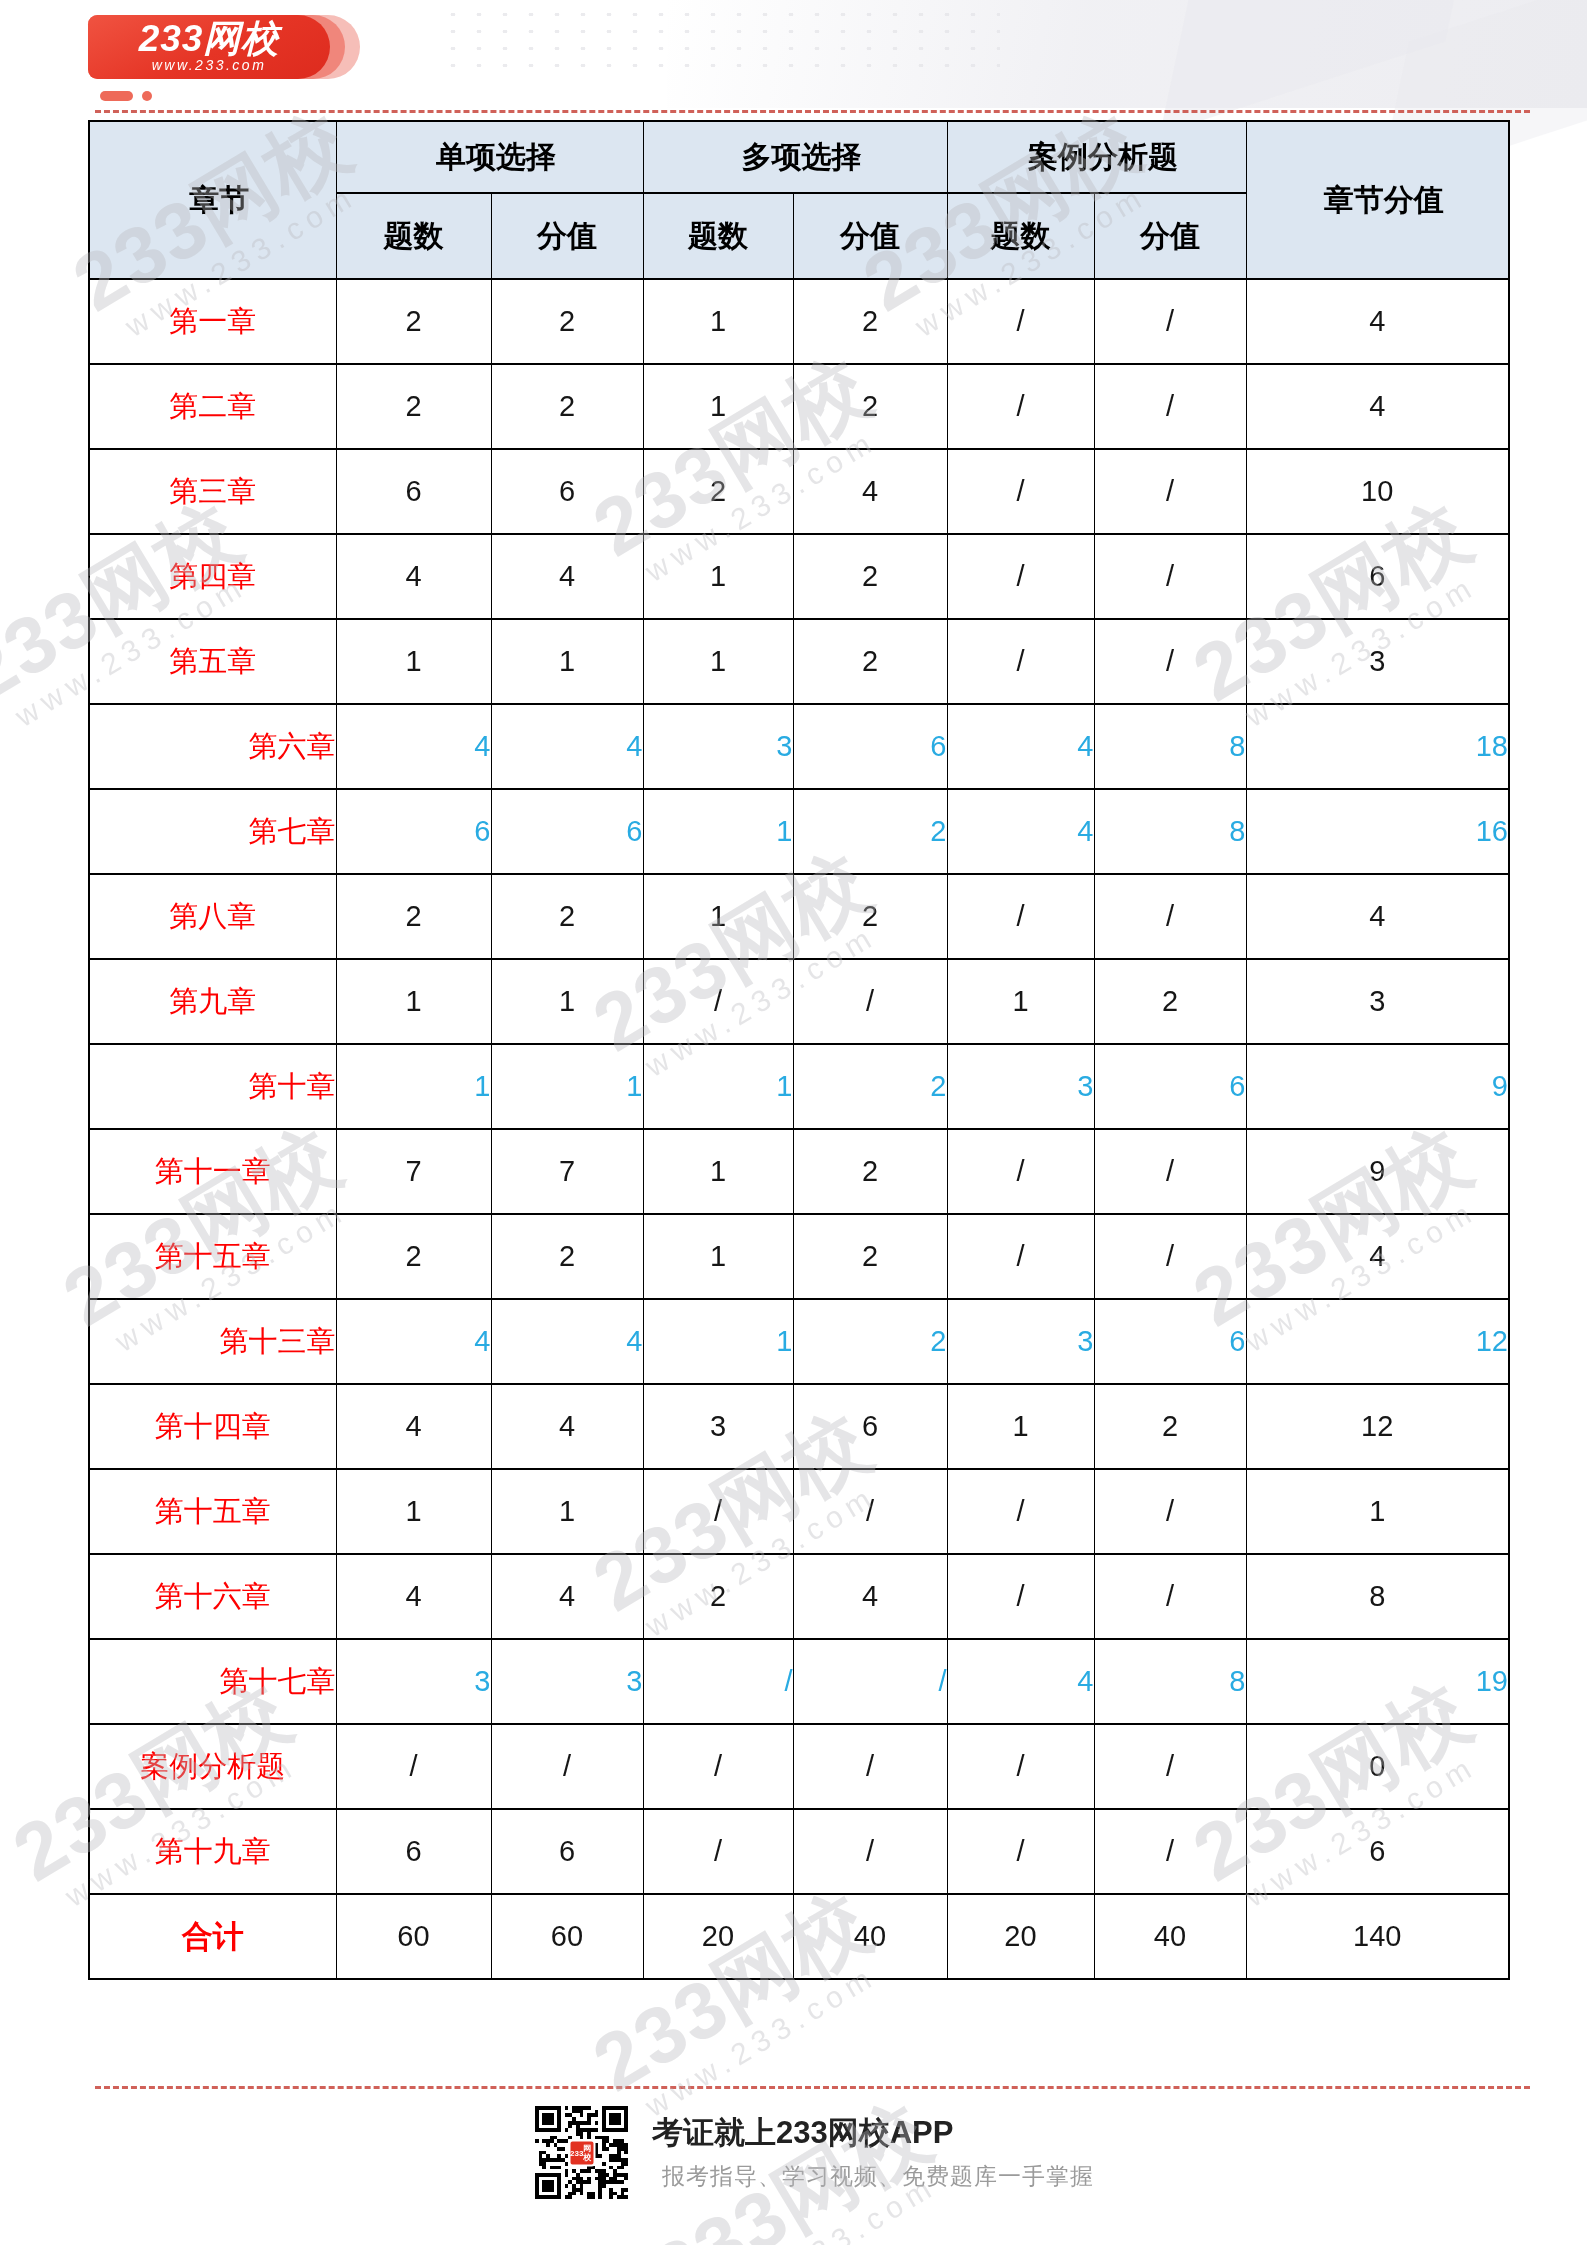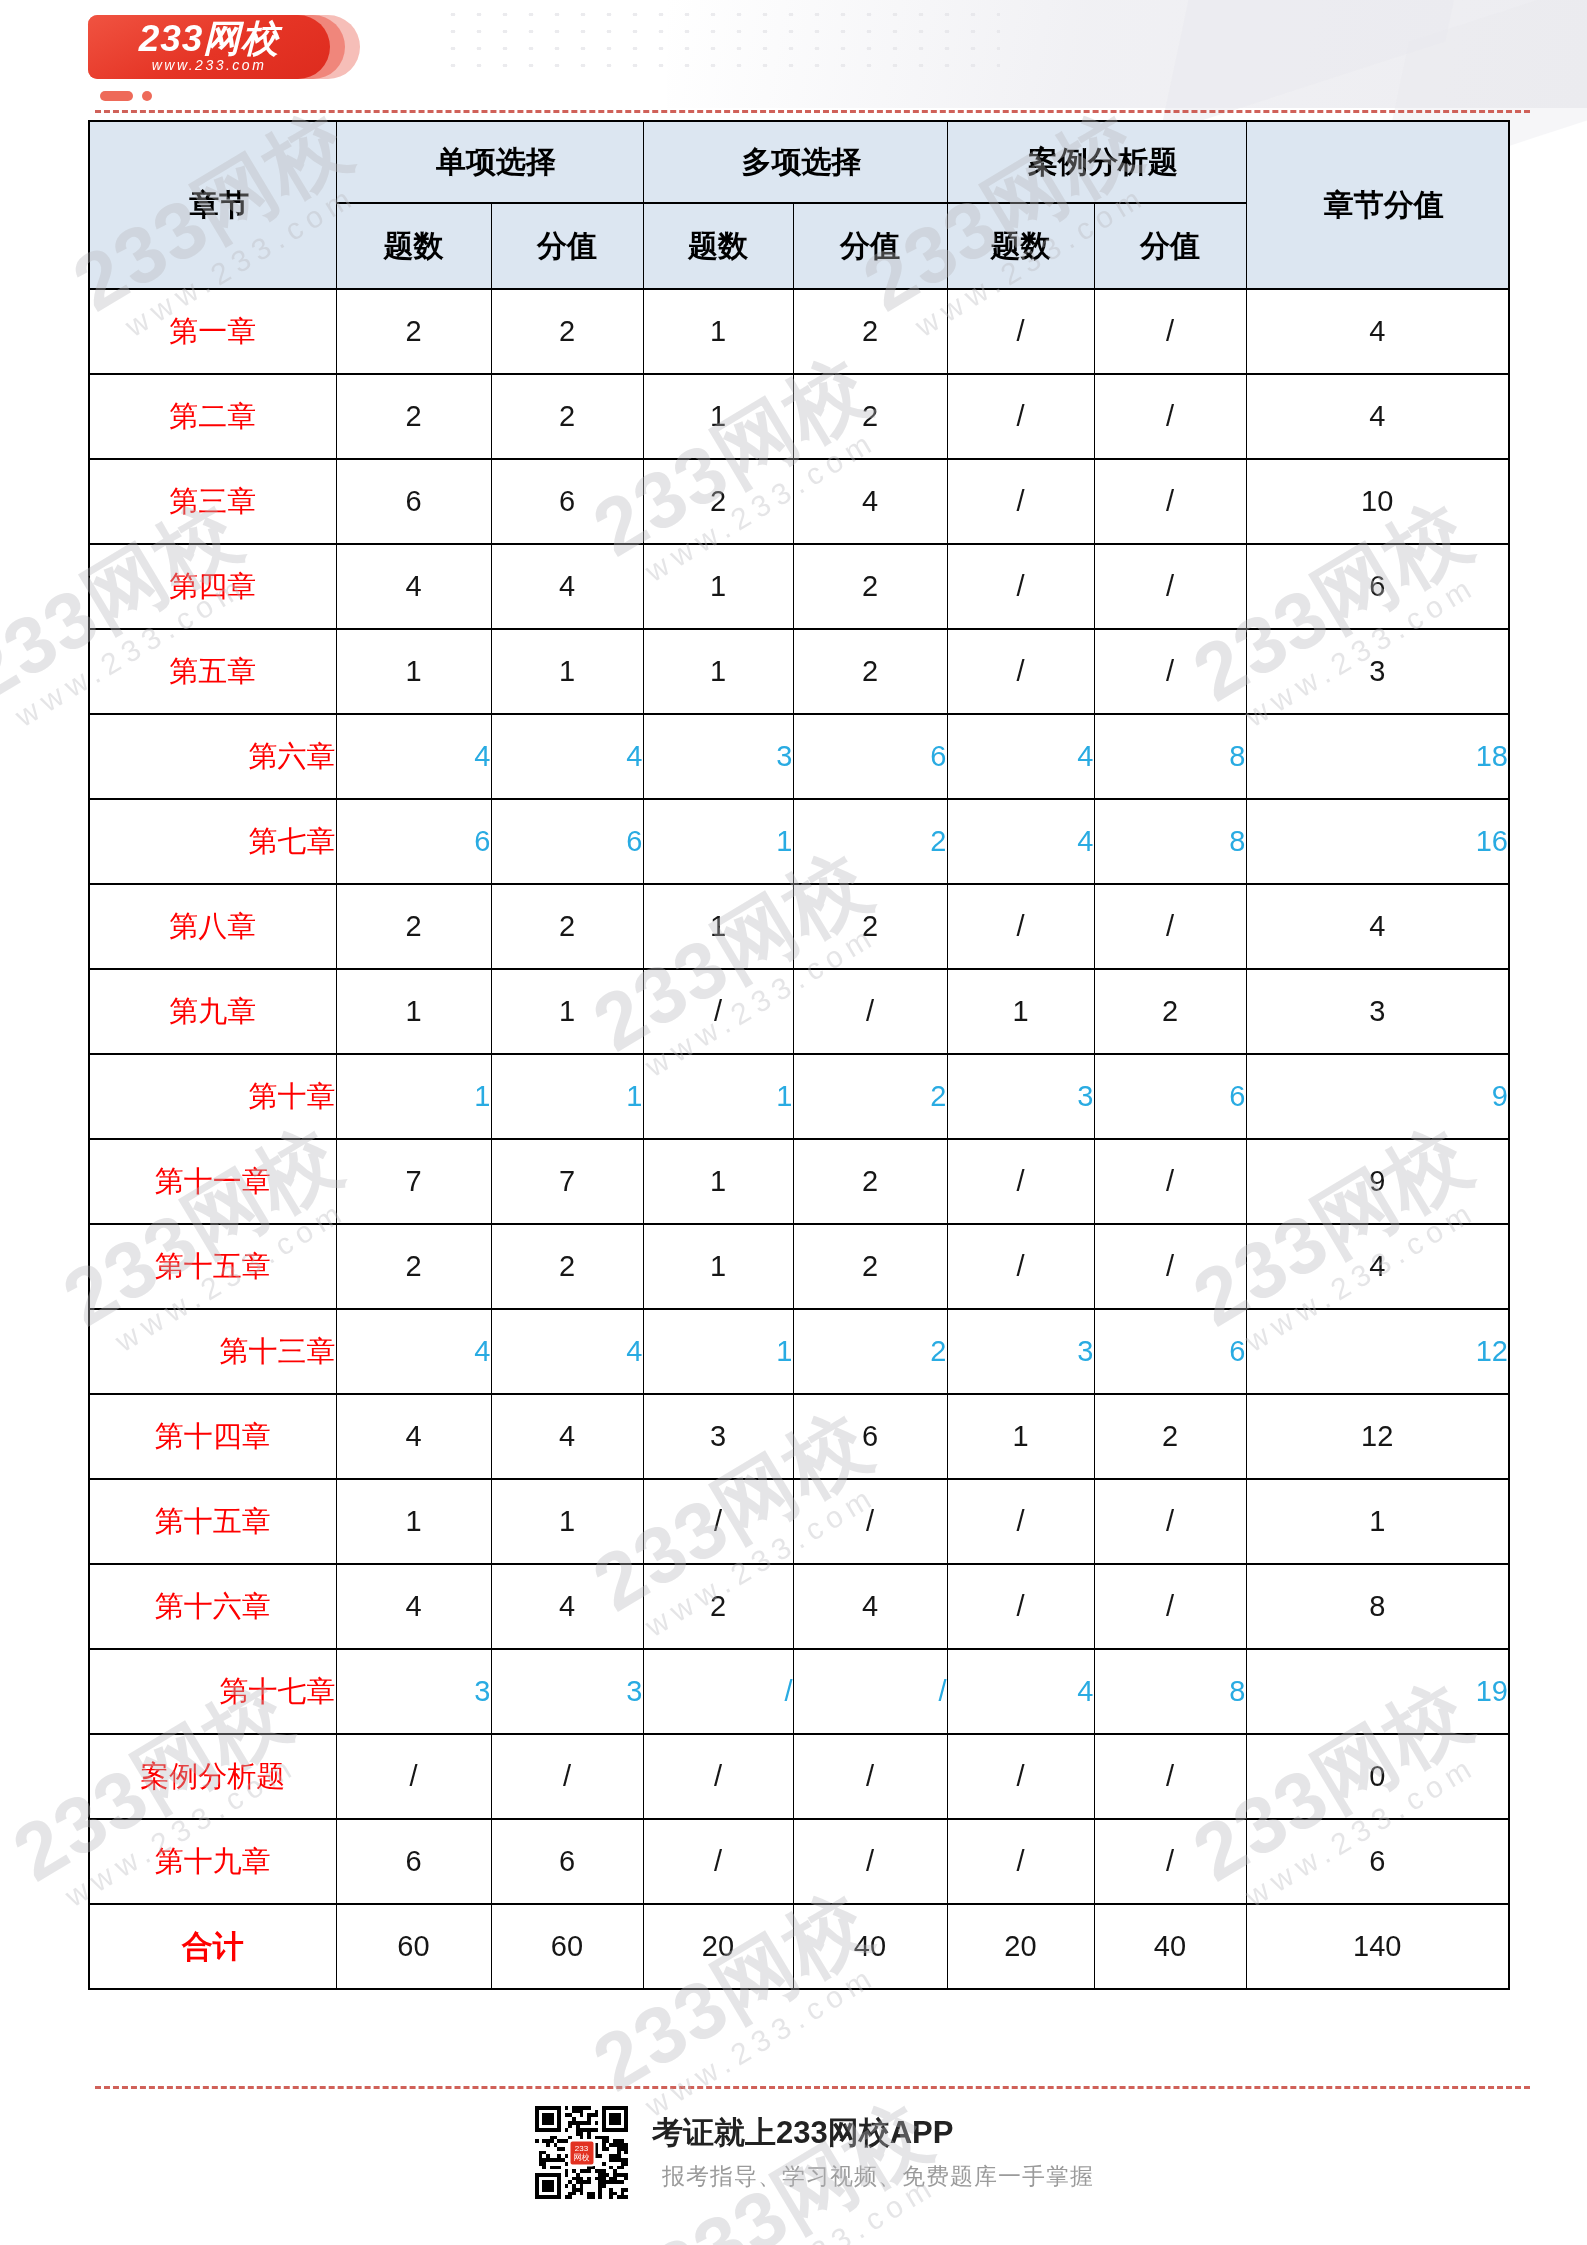--- a/index.html
+++ b/index.html
@@ -66,21 +66,21 @@
     border:2px solid #000; z-index:2; background:transparent;
   }
   table.score th, table.score td {
     border:1px solid #000; border-top-width:2px; border-bottom-width:2px;
     text-align:center; vertical-align:middle; overflow:hidden;
   }
   table.score thead th {
     background:var(--header-bg,#dce6f1);
     color:#000; font-weight:700; font-size:30px;
   }
-  table.score thead tr.h1 th { height:82px;padding-left:13px; }
+  table.score thead tr.h1 th { height:72px;padding-left:13px; }
   table.score thead tr.h2 th { height:86px; }
   table.score tbody td { height:85px; font-size:29px; color:#161616; background:transparent; }
   table.score tbody td:first-child { color:var(--chapter-red,#fe0000); }
   table.score tbody tr.hl td { color:var(--highlight-blue,#29abe2);text-align:right; }
   table.score tbody tr.hl td:first-child { color:var(--chapter-red,#fe0000); }
   table.score tbody tr.total td:first-child { font-weight:700; font-size:31px; }
 
   
   .wm {
     position:absolute; width:360px; text-align:center;
@@ -89,22 +89,22 @@
   }
   .wm .wm-t { font-size:80px; font-weight:700; letter-spacing:2px; display:block; }
   .wm .wm-s { font-size:30px; letter-spacing:7px; display:block; margin-top:2px; }
 
   
   .qr { position:absolute; left:535px; top:2106px; width:93px; height:93px; z-index:2; }
   .qr svg { width:100%; height:100%; display:block; }
   .qr-center {
     position:absolute; left:50%; top:50%; transform:translate(-50%,-50%);
     width:27px; height:27px; background:#e23222; border:2px solid #fff; border-radius:4px;
-    display:flex; flex-direction:column; align-items:center; justify-content:center;
-    color:#fff; font-size:8px; line-height:9px; font-weight:400;
+    display:flex; flex-direction:row; align-items:center; justify-content:center;
+    color:#fff; font-size:8px; line-height:9px; font-weight:700;
   }
   .footer-title { position:absolute; left:652px; top:2112px; font-size:31px; font-weight:700; color:#222; z-index:2; }
   .footer-sub { position:absolute; left:652px; top:2161px; font-size:23px; color:#9b9b9b; letter-spacing:1px; z-index:2;margin-left:10px; }
 </style>
 </head>
 <body style="--brand-red: #e53425; --chapter-red: #fe0000; --highlight-blue: #29abe2; --header-bg: #dce6f1; --dashed-red: #cb5148; --footer-gray: #9b9b9b;">
 
 <div class="page">
 
   <div class="deco-panel"></div>

